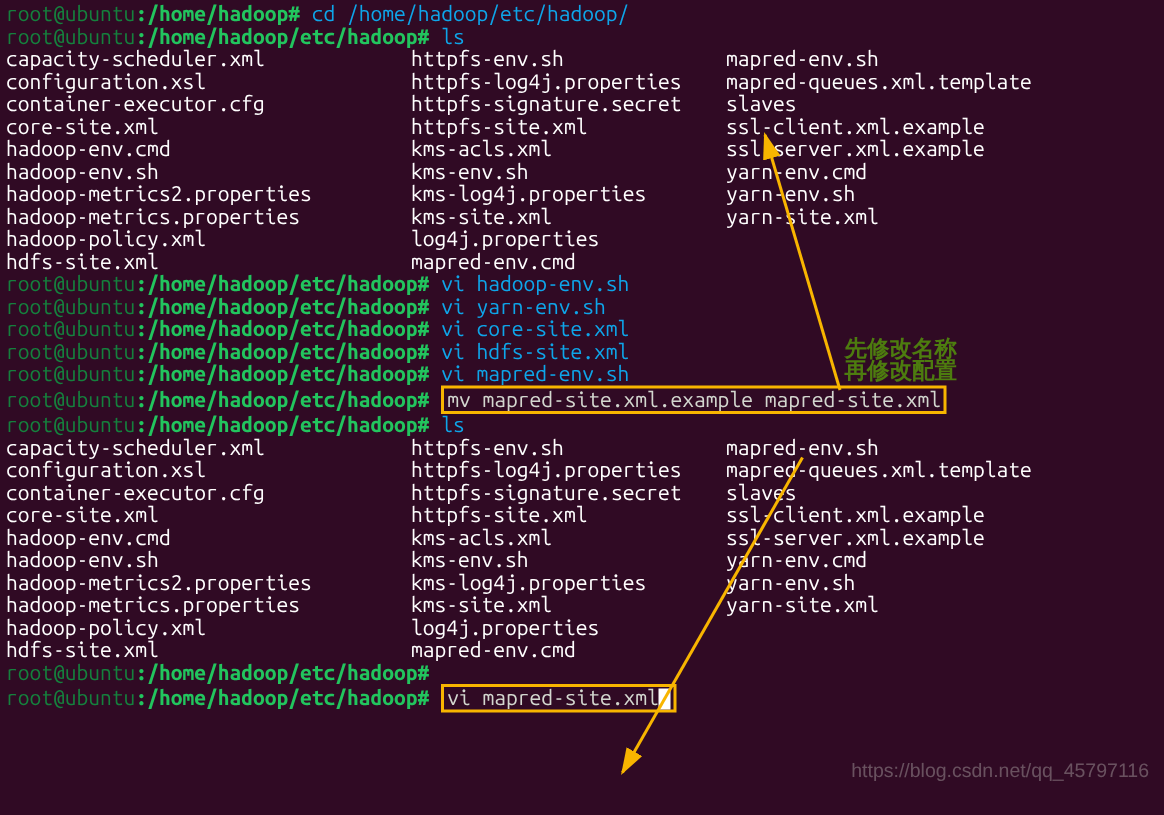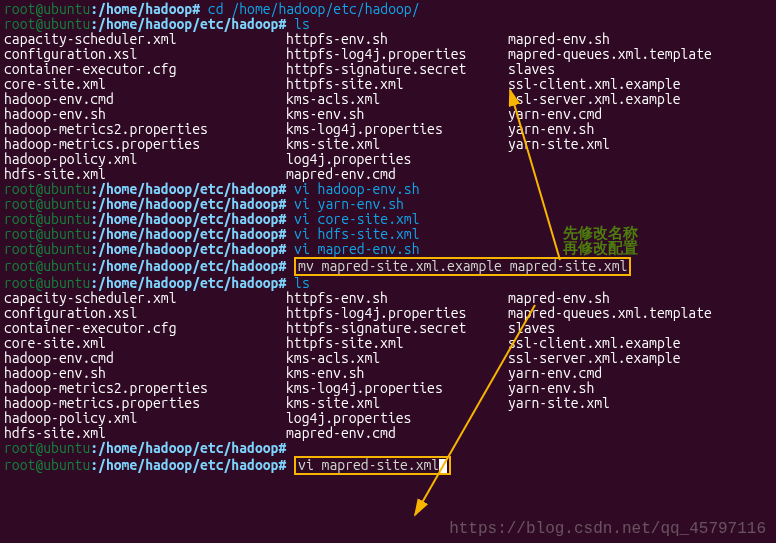--- a/index.html
+++ b/index.html
@@ -10,24 +10,24 @@
       font-family: 'Ubuntu Mono', 'DejaVu Sans Mono', monospace;
       font-size: 14px;
       line-height: 15px;
       color: #d3d7cf;
       overflow: hidden;
       position: relative;
       padding: 2px 4px;
     }
     .line { white-space: pre; }
     .prompt-user { color: #15803d; font-weight: normal; }
-    .prompt-path { color: #7dd3fc; font-weight: bold; }
+    .prompt-path { color: #22c55e; font-weight: bold; }
     .cmd { color: #0ea5e9; }
     .file { color: #ffffff; }
-    .columns { display: flex; gap: 12px; }
+    .columns { display: flex; }
     .col1 { width: 270px; }
     .col2 { width: 210px; }
     .col3 { flex: 1; }
     .highlight-box {
       border: 2px solid #f8b500;
       padding: 0 2px;
       display: inline-block;
     }
     .annotation {
       position: absolute;
@@ -39,24 +39,24 @@
     .cursor {
       display: inline-block;
       width: 8px;
       height: 14px;
       background: #ffffff;
       vertical-align: text-bottom;
     }
     .watermark {
       position: absolute;
       right: 10px;
-      bottom: 6px;
+      bottom: 22px;
       color: rgba(211,215,207,0.35);
-      font-family: Liberation Mono, monospace;
-      font-size: 16px;
+      font-family: Liberation Sans, sans-serif;
+      font-size: 13px;
     }
     svg.arrow {
       position: absolute;
       pointer-events: none;
     }
   </style>
 </head>
 <body>
 
 <div class="line"><span class="prompt-user">root@ubuntu</span><span class="prompt-path">:/home/hadoop#</span> <span class="cmd">cd /home/hadoop/etc/hadoop/</span></div>

